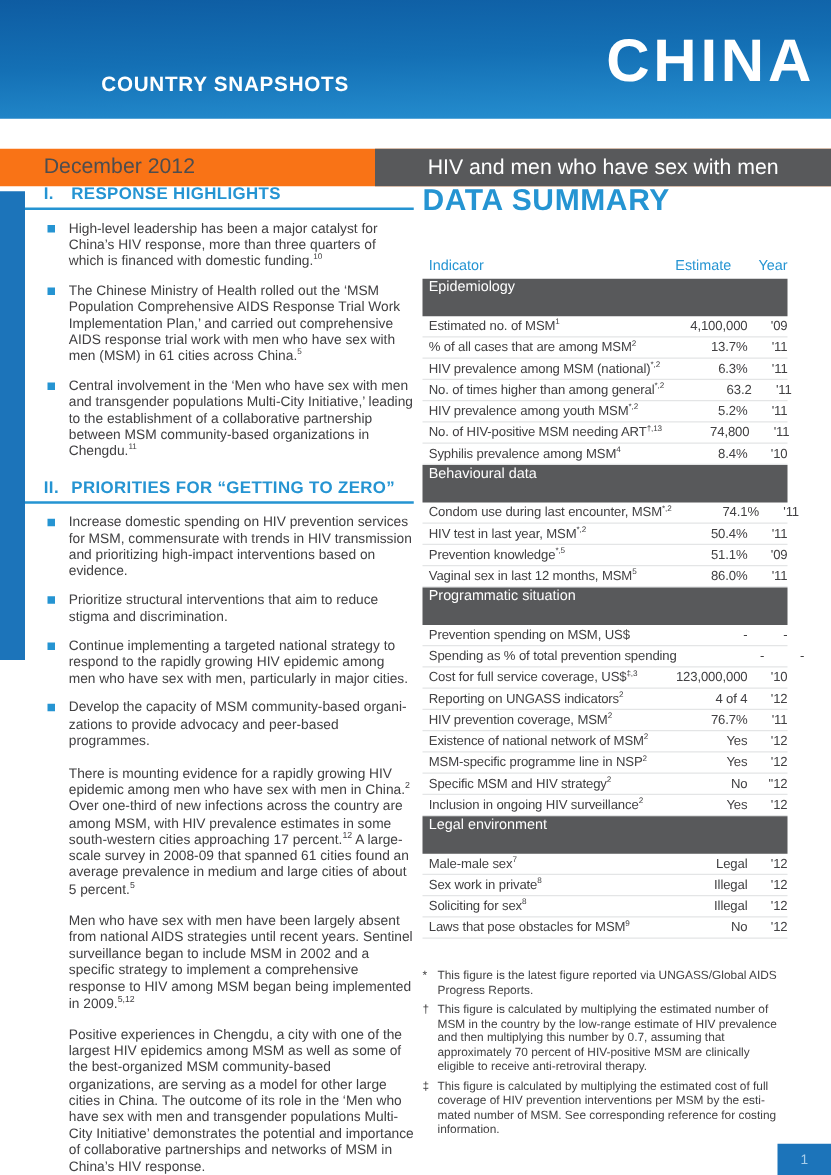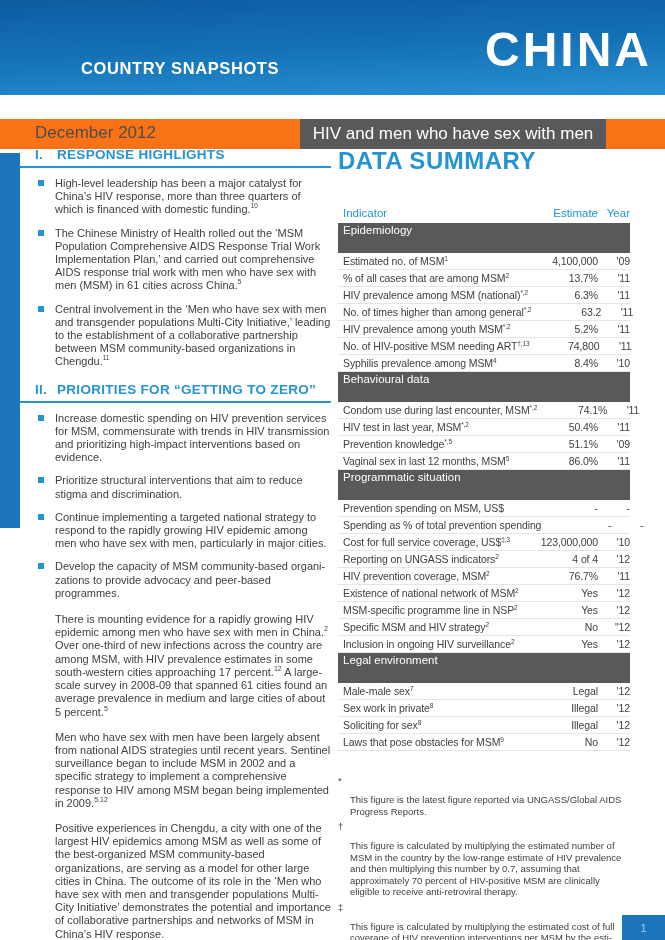--- a/index.html
+++ b/index.html
@@ -14,55 +14,55 @@
 
   
   .banner{position:absolute;left:0;top:0;width:665px;height:95px;
           background:linear-gradient(178deg,var(--grad-top) 0%,#1470b5 48%,var(--grad-bottom) 100%);}
   .kicker{position:absolute;left:35px;bottom:17px;color:#fff;font-size:16.5px;
           font-weight:bold;letter-spacing:.6px;margin-left:46px;}
   .country{position:absolute;right:13px;top:26px;color:#fff;font-size:48px;
            font-weight:700;letter-spacing:3px;line-height:1;text-align:right;}
   .subbar{position:absolute;top:95px;left:0;width:665px;height:30px;background:#f97316;margin-top:24px;}
   .date{position:absolute;left:35px;top:4px;font-size:17px;color:#4d4d4f;}
-  .topic{position:absolute;left:300px;top:0;width:306px;height:30px;background:var(--band);
+  .topic{position:absolute;left:300px;top:0;width:365px;height:30px;background:var(--band);
          color:#fff;font-size:17px;display:flex;align-items:center;justify-content:center;}
 
   
   .accent-bar{position:absolute;left:0;top:153px;width:20px;height:375px;background:var(--bar);}
   .left-col{position:absolute;left:35px;top:147px;width:296px;}
   .sec{margin-bottom:13px;}
   .sec-h{font-size:13.5px;font-weight:bold;color:var(--accent);letter-spacing:.3px;
          display:flex;padding-bottom:4px;margin-bottom:9px;}
   .sec-h.rule{border-bottom:2px solid var(--accent);margin-left:-15px;padding-left:15px;}
   .sec-num{width:22px;flex:none;}
   .bullet{display:flex;margin-bottom:10px;padding-left:3px;}
   .sq{flex:none;width:6px;height:6px;background:var(--accent);margin:3px 11px 0 0;}
   .btext,.para{font-size:11px;line-height:13.2px;}
   .para{margin:0 0 12px 20px;}
   sup{font-size:7px;line-height:0;}
 
   
   .right-col{position:absolute;left:338px;top:147px;width:292px;}
   .ds-title{font-size:24px;color:var(--accent);font-weight:bold;text-align:left;
             letter-spacing:.5px;margin-bottom:32px;}
-  .tbl-head{display:flex;font-size:11.5px;color:var(--accent);padding:0 0 4px 5px;}
+  .tbl-head{display:flex;font-size:11.5px;color:var(--accent);padding:0 0 4px 5px;gap:13px;}
   .band{background:var(--band);color:#fff;font-size:11.5px;height:30px;line-height:15px;
         padding-left:5px;}
   .row{display:flex;align-items:baseline;border-bottom:1px solid #e4e5e6;
        height:17px;line-height:16px;font-size:10.5px;letter-spacing:-.1px;padding-left:5px;}
   .c-ind{flex:1;text-align:left;white-space:nowrap;}
   .c-est{width:70px;text-align:right;flex:none;white-space:nowrap;}
   .c-yr{width:32px;text-align:right;flex:none;white-space:nowrap;}
   .row sup,.btext sup{font-size:6.5px;}
 
   .footnotes{margin-top:24px;}
   .fn{display:flex;font-size:9.5px;line-height:11.5px;margin-bottom:4px;}
   .fn-m{flex:none;width:12px;}
-  .fn-t{flex:1;margin-top:19px;}
+  .fn-t{flex:1;}
 
   .pagenum{position:absolute;right:0;bottom:0;width:43px;height:25px;background:var(--bar);
            color:#a7cdea;display:flex;align-items:center;justify-content:center;font-size:11px;}
 </style>
 </head>
 <body>
 
 <div class="page">
 
   <div class="banner">

